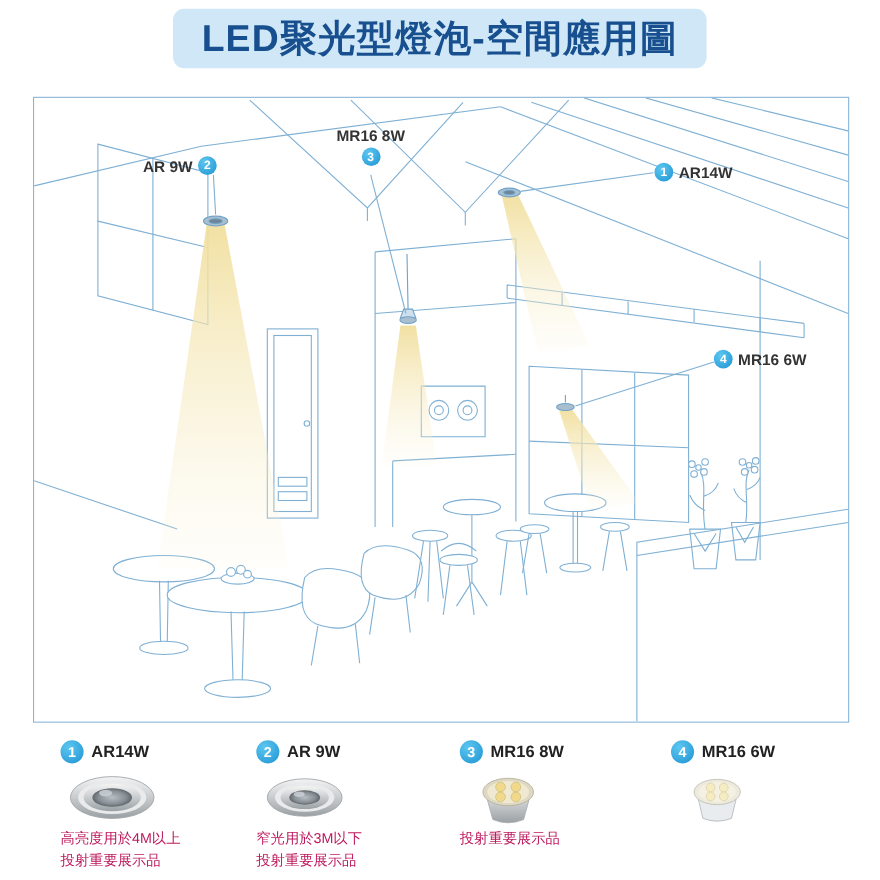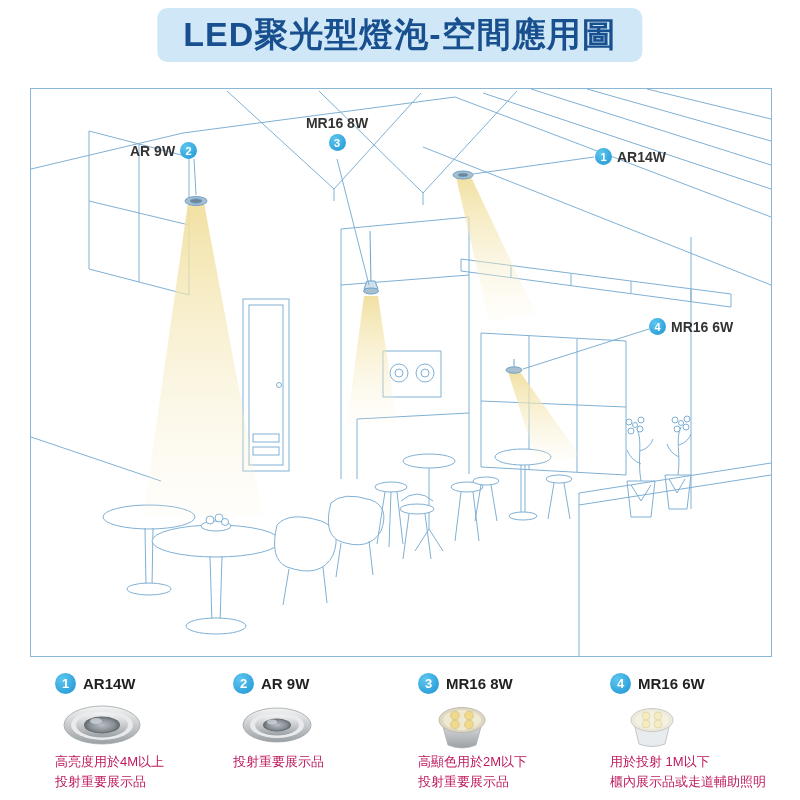--- a/index.html
+++ b/index.html
@@ -246,20 +246,21 @@
     <div class="product-photo">
       <svg width="80" height="44" viewBox="0 0 80 44">
         <ellipse cx="40" cy="22" rx="34" ry="17" fill="url(#g-silver)" stroke="#9fa4a8" stroke-width="0.8"></ellipse>
         <ellipse cx="40" cy="22" rx="27" ry="13" fill="#e8eaec"></ellipse>
         <ellipse cx="40" cy="22" rx="22" ry="10.5" fill="url(#g-silver)"></ellipse>
         <ellipse cx="40" cy="22" rx="14" ry="6.5" fill="url(#g-lens)"></ellipse>
         <ellipse cx="35" cy="19" rx="5" ry="2.5" fill="#cdd3d8" opacity="0.8"></ellipse>
       </svg>
     </div>
     <div class="product-desc">
+      <div>窄光用於3M以下</div>
       <div>投射重要展示品</div>
     </div>
   </div>
 
   <div class="product" style="left:418px;">
     <div class="product-head">
       <span class="num-badge lg">3</span>
       <span class="product-name">MR16 8W</span>
     </div>
     <div class="product-photo">
@@ -267,40 +268,35 @@
         <path d="M26,44 L20,22 Q40,4 60,22 L54,44 Q40,50 26,44 Z" fill="url(#g-silver)" stroke="#a8acb0" stroke-width="0.8"></path>
         <ellipse cx="40" cy="19" rx="23" ry="12.5" fill="#ded8c2" stroke="#b4b0a0" stroke-width="0.8"></ellipse>
         <ellipse cx="40" cy="19" rx="19" ry="10" fill="#efe9d2"></ellipse>
         <circle cx="33" cy="14.5" r="4.4" fill="#f0d98c" stroke="#cdb96e" stroke-width="0.6"></circle>
         <circle cx="47" cy="14.5" r="4.4" fill="#f0d98c" stroke="#cdb96e" stroke-width="0.6"></circle>
         <circle cx="33" cy="23.5" r="4.4" fill="#f0d98c" stroke="#cdb96e" stroke-width="0.6"></circle>
         <circle cx="47" cy="23.5" r="4.4" fill="#f0d98c" stroke="#cdb96e" stroke-width="0.6"></circle>
       </svg>
     </div>
     <div class="product-desc">
-      <div>高顯色用於2M以下</div>
       <div>投射重要展示品</div>
     </div>
   </div>
 
   <div class="product" style="left:610px;width:185px;">
     <div class="product-head">
       <span class="num-badge lg">4</span>
       <span class="product-name">MR16 6W</span>
     </div>
     <div class="product-photo">
       <svg width="76" height="46" viewBox="0 0 76 46">
         <path d="M25,42 L20,21 Q38,5 56,21 L51,42 Q38,47 25,42 Z" fill="#e9ecee" stroke="#b5b9bd" stroke-width="0.8"></path>
         <ellipse cx="38" cy="18" rx="21" ry="11.5" fill="#ece9dd" stroke="#c2bfb2" stroke-width="0.8"></ellipse>
         <ellipse cx="38" cy="18" rx="17" ry="9" fill="#f5f1e2"></ellipse>
         <circle cx="32" cy="14" r="4" fill="#f6ecc4" stroke="#d8cb96" stroke-width="0.6"></circle>
         <circle cx="44" cy="14" r="4" fill="#f6ecc4" stroke="#d8cb96" stroke-width="0.6"></circle>
         <circle cx="32" cy="22" r="4" fill="#f6ecc4" stroke="#d8cb96" stroke-width="0.6"></circle>
         <circle cx="44" cy="22" r="4" fill="#f6ecc4" stroke="#d8cb96" stroke-width="0.6"></circle>
       </svg>
     </div>
-    <div class="product-desc">
-      <div>用於投射 1M以下</div>
-      <div>櫃內展示品或走道輔助照明</div>
-    </div>
   </div>
 
 </div>
 
 </body></html>

